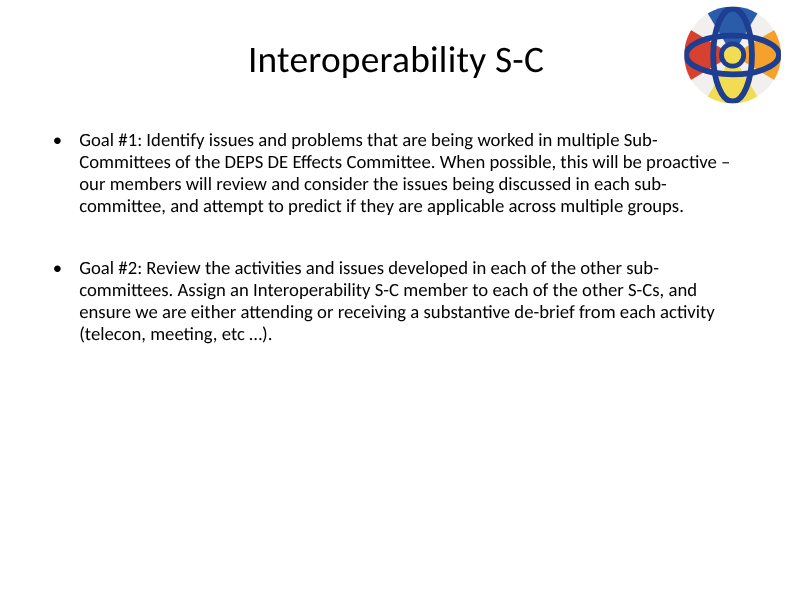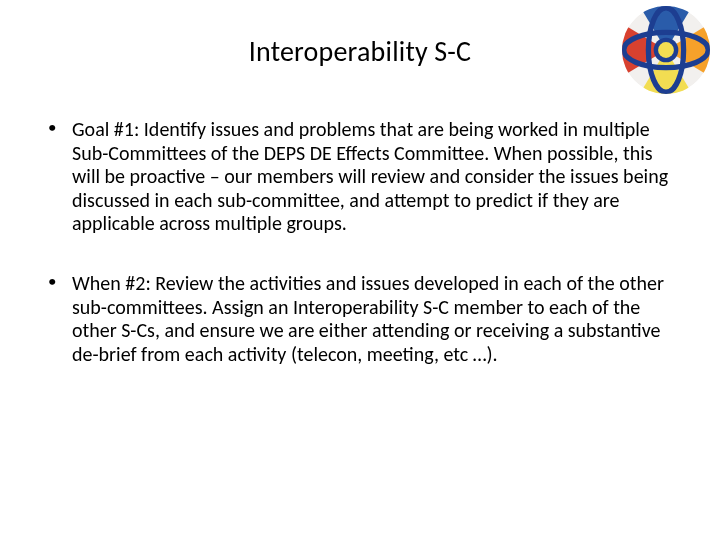--- a/index.html
+++ b/index.html
@@ -25,39 +25,39 @@
     right: 10px;
     width: 88px;
     height: 88px;
   }
   .title {
     position: absolute;
     top: 34px;
     left: 0;
     width: 100%;
     text-align: center;
-    font-size: 28px;
+    font-size: 34px;
     font-weight: 400;
     letter-spacing: 0.2px;
   }
   .body {
     position: absolute;
     top: 118px;
     left: 46px;
     right: 40px;
   }
   ul.bullets {
     list-style: none;
     margin: 0;
     padding: 0;
   }
   ul.bullets > li {
     position: relative;
     padding-left: 26px;
-    font-size: 20px;
+    font-size: 17px;
     line-height: 1.18;
     margin-bottom: 36px;
   }
   ul.bullets > li::before {
     content: "•";
     position: absolute;
     left: 2px;
     top: 0;
     font-size: 17px;
   }
@@ -89,17 +89,17 @@
         <circle cx="50" cy="50" r="9" fill="#f2dd52"></circle>
       </g>
     </svg>
   </div>
 
   <div class="title">Interoperability S-C</div>
 
   <div class="body">
     <ul class="bullets">
       <li><span class="goal-label">Goal #1:</span><span>  Identify issues and problems that are being worked in multiple Sub-Committees of the DEPS DE Effects Committee.  When possible, this will be proactive – our members will review and consider the issues being discussed in each sub-committee, and attempt to predict if they are applicable across multiple groups.</span></li>
-      <li><span class="goal-label">When #2:</span><span>  Review the activities and issues developed in each of the other sub-committees.  Assign an Interoperability S-C member to each of the other S-Cs, and ensure we are either attending or receiving a substantive de-brief from each activity (telecon, meeting, etc …).</span></li>
+      <li><span class="goal-label">Goal #2:</span><span>  Review the activities and issues developed in each of the other sub-committees.  Assign an Interoperability S-C member to each of the other S-Cs, and ensure we are either attending or receiving a substantive de-brief from each activity (telecon, meeting, etc …).</span></li>
     </ul>
   </div>
 
 </div>
 
 </body></html>

